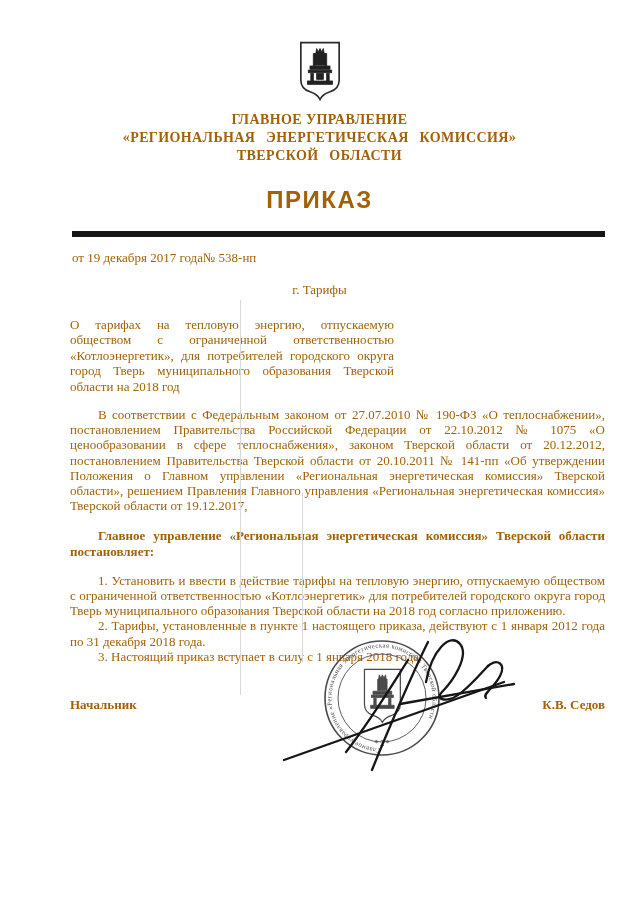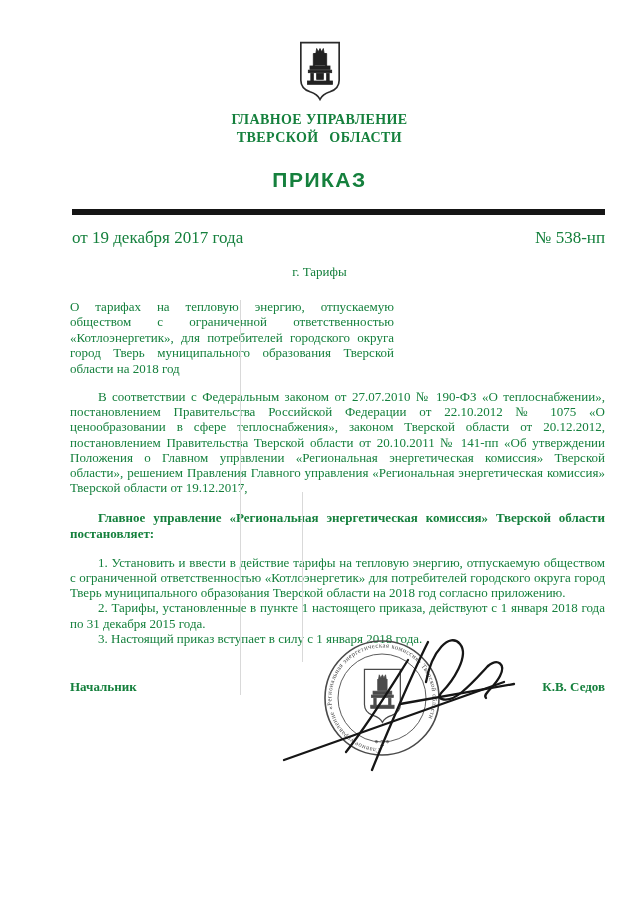--- a/index.html
+++ b/index.html
@@ -5,55 +5,55 @@
   * { margin: 0; padding: 0; box-sizing: border-box; }
   html, body { background: #e9e9e9; }
   .page {
     position: relative;
     width: 639px;
     height: 905px;
     margin: 0 auto;
     background: #ffffff;
     overflow: hidden;
     font-family: "Liberation Serif", serif;
-    color: #15803d;
+    color: #a16207;
   }
   .emblem-wrap {
     margin-top: 40px;
     display: flex;
     justify-content: center;
   }
   .org-block {
     margin-top: 9px;
     text-align: center;
     font-weight: bold;
     font-size: 14px;
     line-height: 18px;
     letter-spacing: 0.4px;
   }
   .org-line2, .org-line3 { word-spacing: 7px; }
   .doc-type {
     margin-top: 21px;
     text-align: center;
     font-family: "Liberation Sans", sans-serif;
     font-weight: bold;
-    font-size: 21px;
+    font-size: 24px;
     letter-spacing: 1.5px;
   }
   .rule {
     margin: 17px 34px 0 72px;
     height: 3px;
     border-top: 4px solid #151515;
     border-bottom: 2px solid #151515;
   }
   .meta-row {
     margin: 13px 34px 0 72px;
     display: flex;
-    justify-content: space-between;
-    font-size: 17px;
+    justify-content: flex-start;
+    font-size: 13px;
   }
   .city-line {
     margin-top: 16px;
     text-align: center;
     font-size: 13px;
   }
   .subject {
     margin: 19px 34px 0 70px;
     width: 324px;
     font-size: 13px;
@@ -119,20 +119,21 @@
         <rect x="19" y="40" width="3" height="9"></rect>
         <rect x="38" y="40" width="3" height="9"></rect>
         <rect x="26" y="40" width="8" height="7"></rect>
         <rect x="15" y="49" width="30" height="4"></rect>
       </g>
     </svg>
   </div>
 
   <div class="org-block">
     <div class="org-line1">ГЛАВНОЕ УПРАВЛЕНИЕ</div>
+    <div class="org-line2">«РЕГИОНАЛЬНАЯ ЭНЕРГЕТИЧЕСКАЯ КОМИССИЯ»</div>
     <div class="org-line3">ТВЕРСКОЙ ОБЛАСТИ</div>
   </div>
 
   <div class="doc-type">ПРИКАЗ</div>
 
   <div class="rule"></div>
 
   <div class="meta-row">
     <span>от 19 декабря 2017 года</span>
     <span>№ 538-нп</span>
@@ -140,21 +141,21 @@
 
   <div class="city-line">г. Тарифы</div>
 
   <div class="subject">О тарифах на тепловую энергию, отпускаемую обществом с ограниченной ответственностью «Котлоэнергетик», для потребителей городского округа город Тверь муниципального образования Тверской области на 2018 год</div>
 
   <div class="body-text">
     <p class="preamble">В соответствии с Федеральным законом от 27.07.2010 № 190-ФЗ «О теплоснабжении», постановлением Правительства Российской Федерации от 22.10.2012 № 1075 «О ценообразовании в сфере теплоснабжения», законом Тверской области от 20.12.2012, постановлением Правительства Тверской области от 20.10.2011 № 141-пп «Об утверждении Положения о Главном управлении «Региональная энергетическая комиссия» Тверской области», решением Правления Главного управления «Региональная энергетическая комиссия» Тверской области от 19.12.2017,</p>
     <p class="resolution">Главное управление «Региональная энергетическая комиссия» Тверской области постановляет:</p>
     <div class="items">
       <p>1. Установить и ввести в действие тарифы на тепловую энергию, отпускаемую обществом с ограниченной ответственностью «Котлоэнергетик» для потребителей городского округа город Тверь муниципального образования Тверской области на 2018 год согласно приложению.</p>
-      <p>2. Тарифы, установленные в пункте 1 настоящего приказа, действуют с 1 января 2018 года по 31 декабря 2015 года.</p>
+      <p>2. Тарифы, установленные в пункте 1 настоящего приказа, действуют с 1 января 2012 года по 31 декабря 2018 года.</p>
       <p>3. Настоящий приказ вступает в силу с 1 января 2018 года.</p>
     </div>
   </div>
 
   <div class="signature-row">
     <div>
       <div>Начальник</div>
     </div>
     <div>К.В. Седов</div>
   </div>

